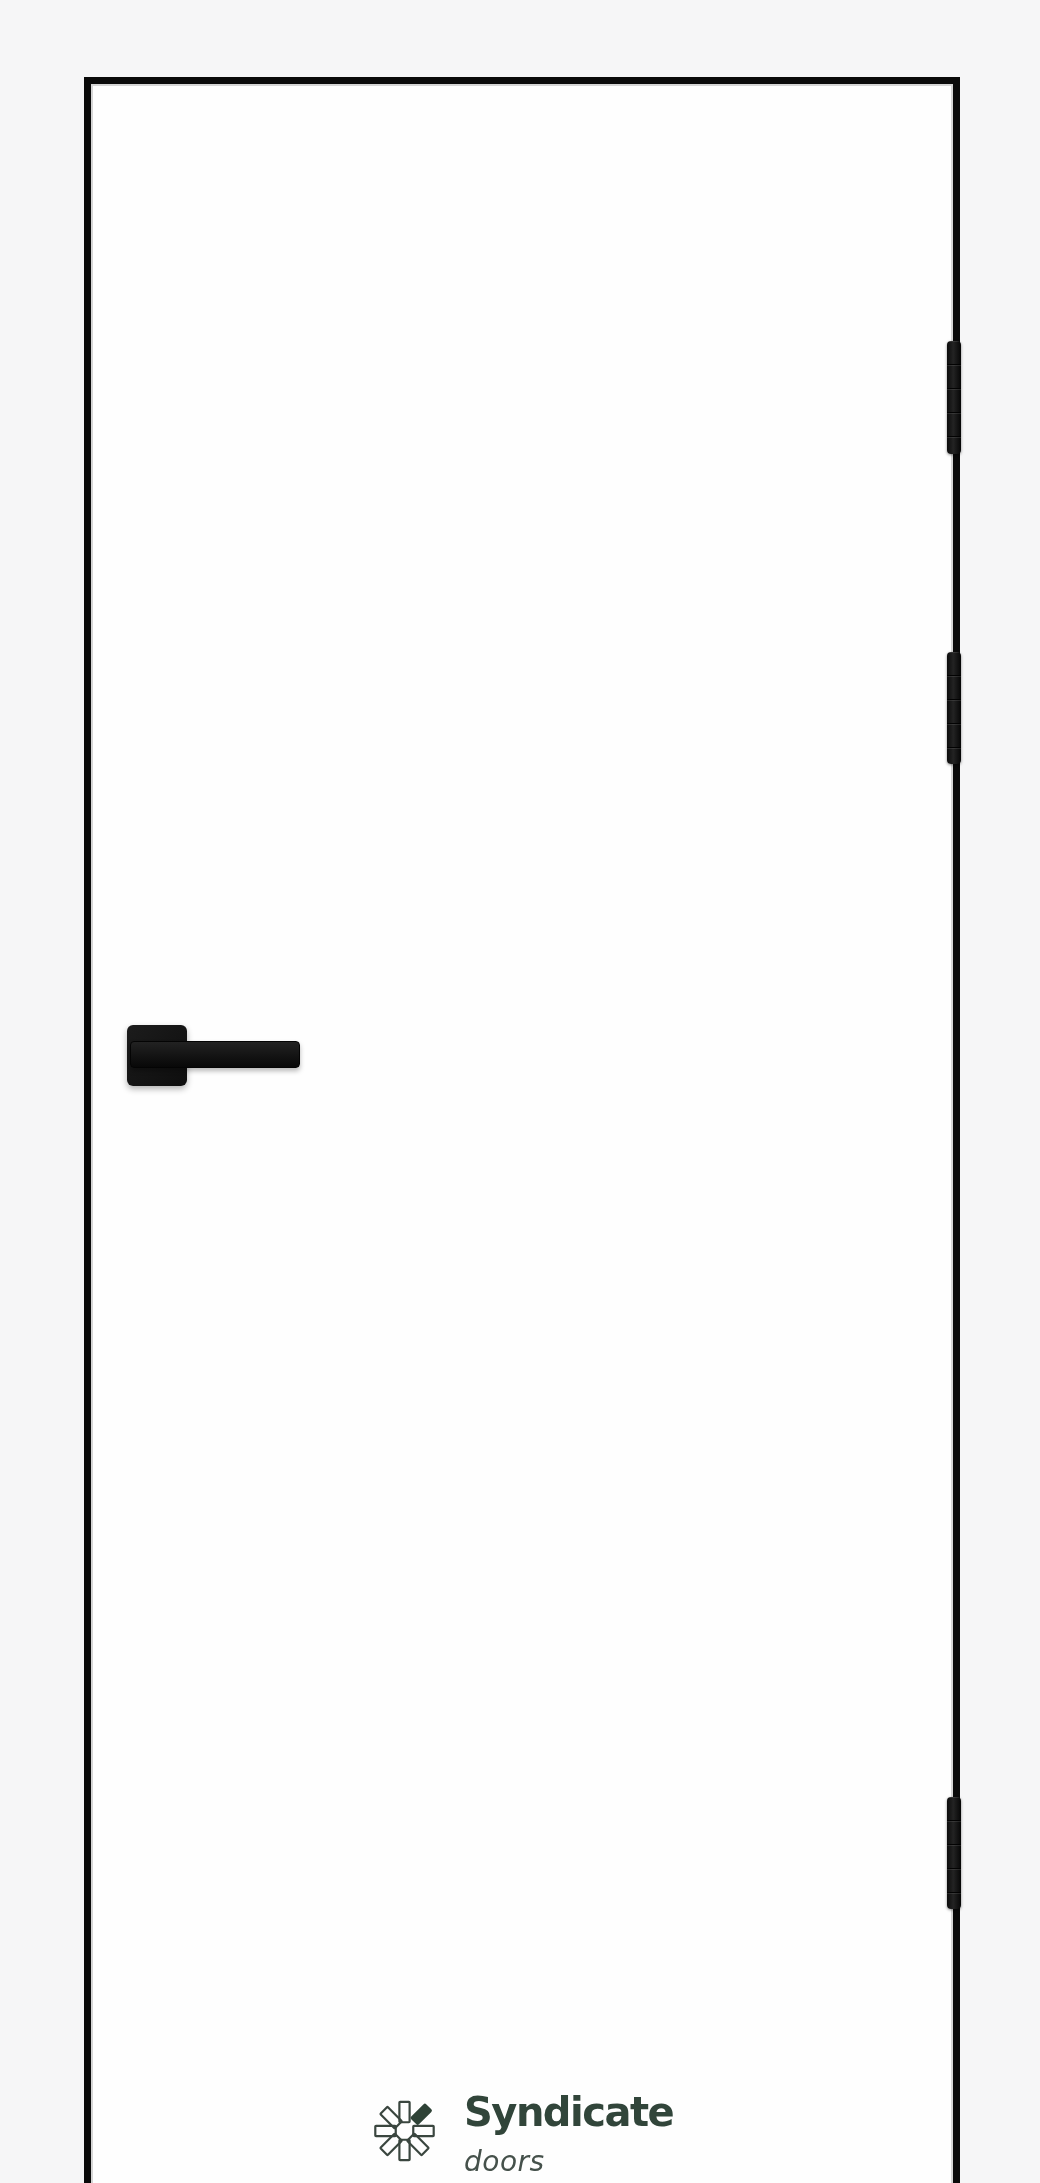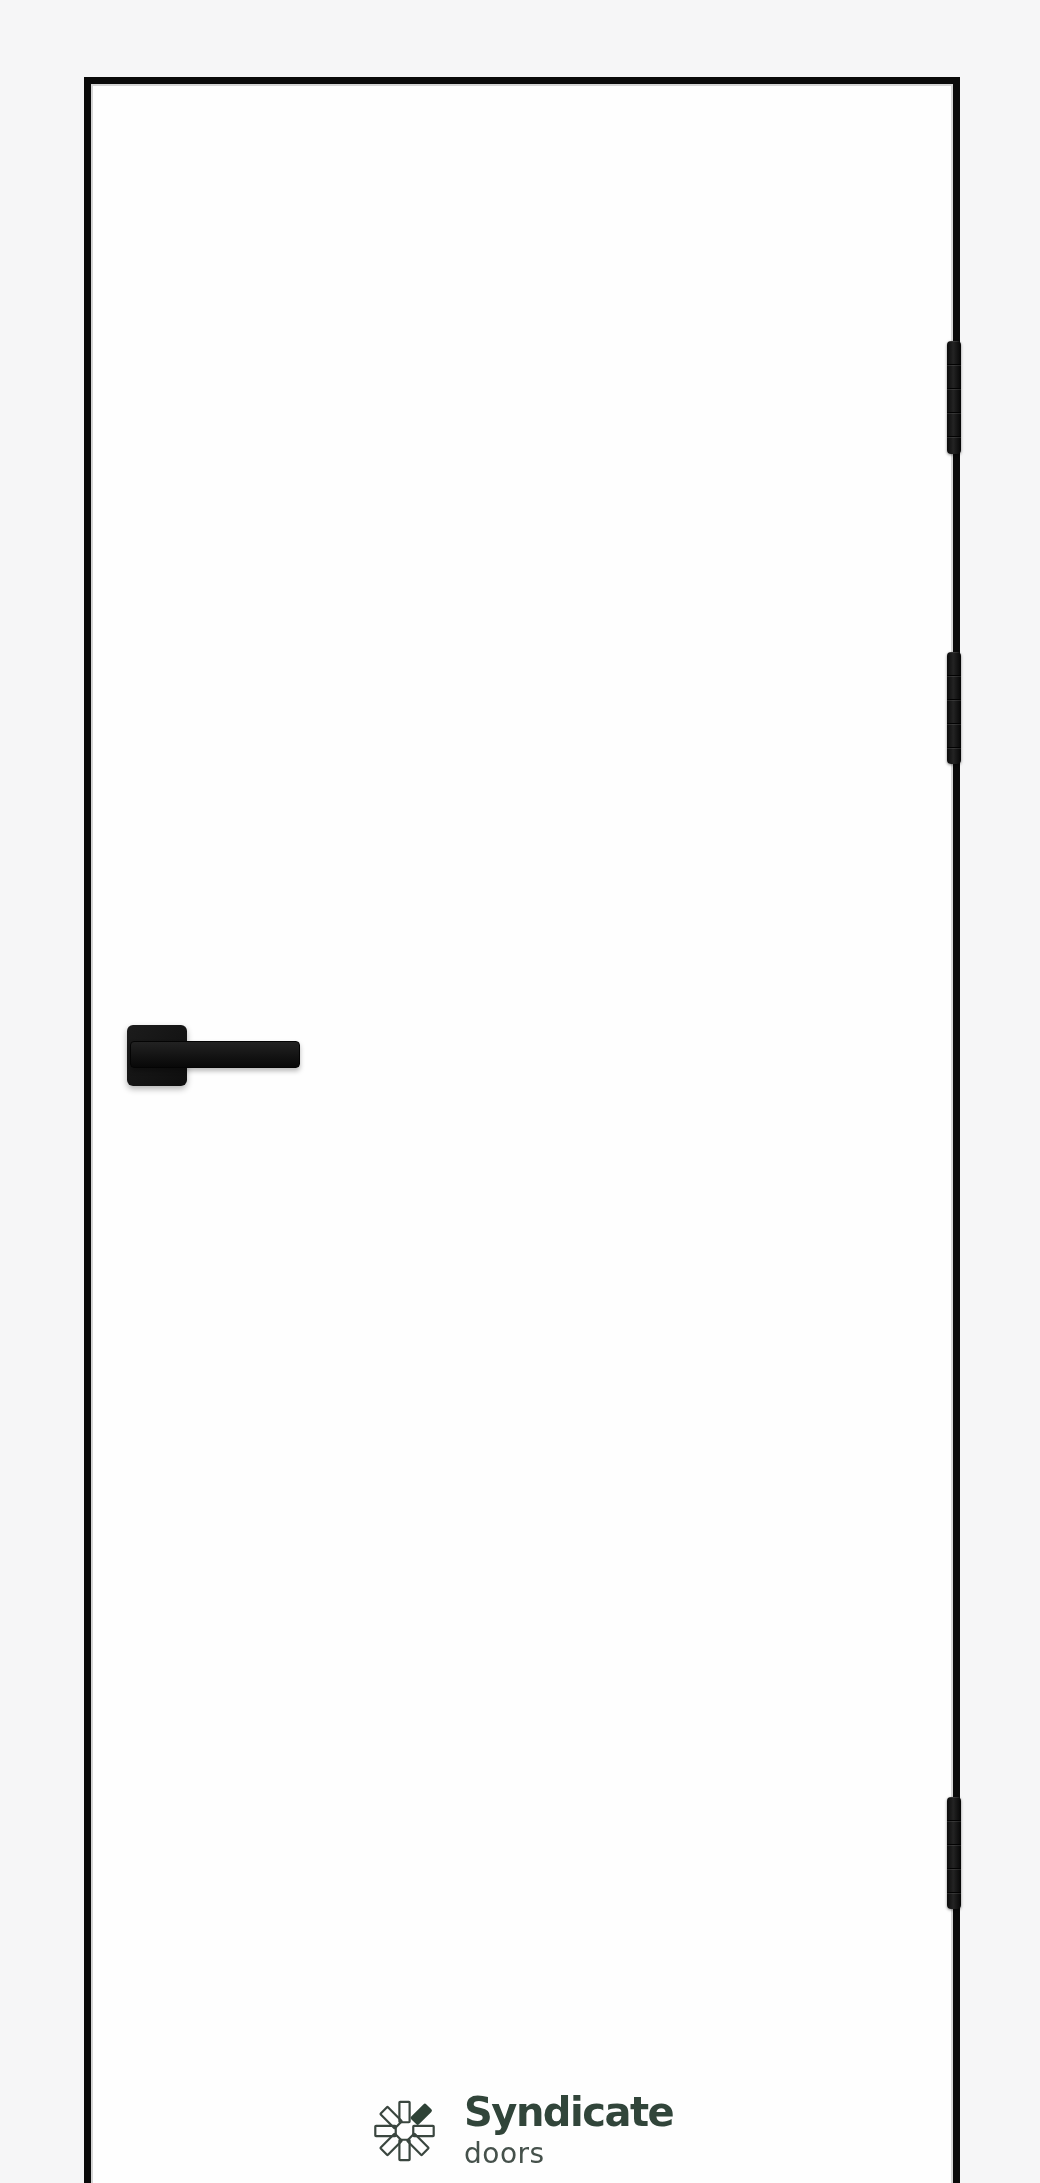--- a/index.html
+++ b/index.html
@@ -80,22 +80,23 @@
   .logo-text { display:flex; flex-direction:column; }
   .brand-name {
     font-size:40px;
     font-weight:bold;
     letter-spacing:-1.5px;
     line-height:1.05;
     color:var(--brand-green);
   }
   .brand-tagline {
     font-size:28px;
+    font-style:italic;
     letter-spacing:0.5px;
-    margin-top:4px;
+    margin-top:12px;
     color:var(--tagline-gray);
   }
 </style>
 </head>
 <body>
 
 <div class="scene">
 
   <div class="door"></div>
 

